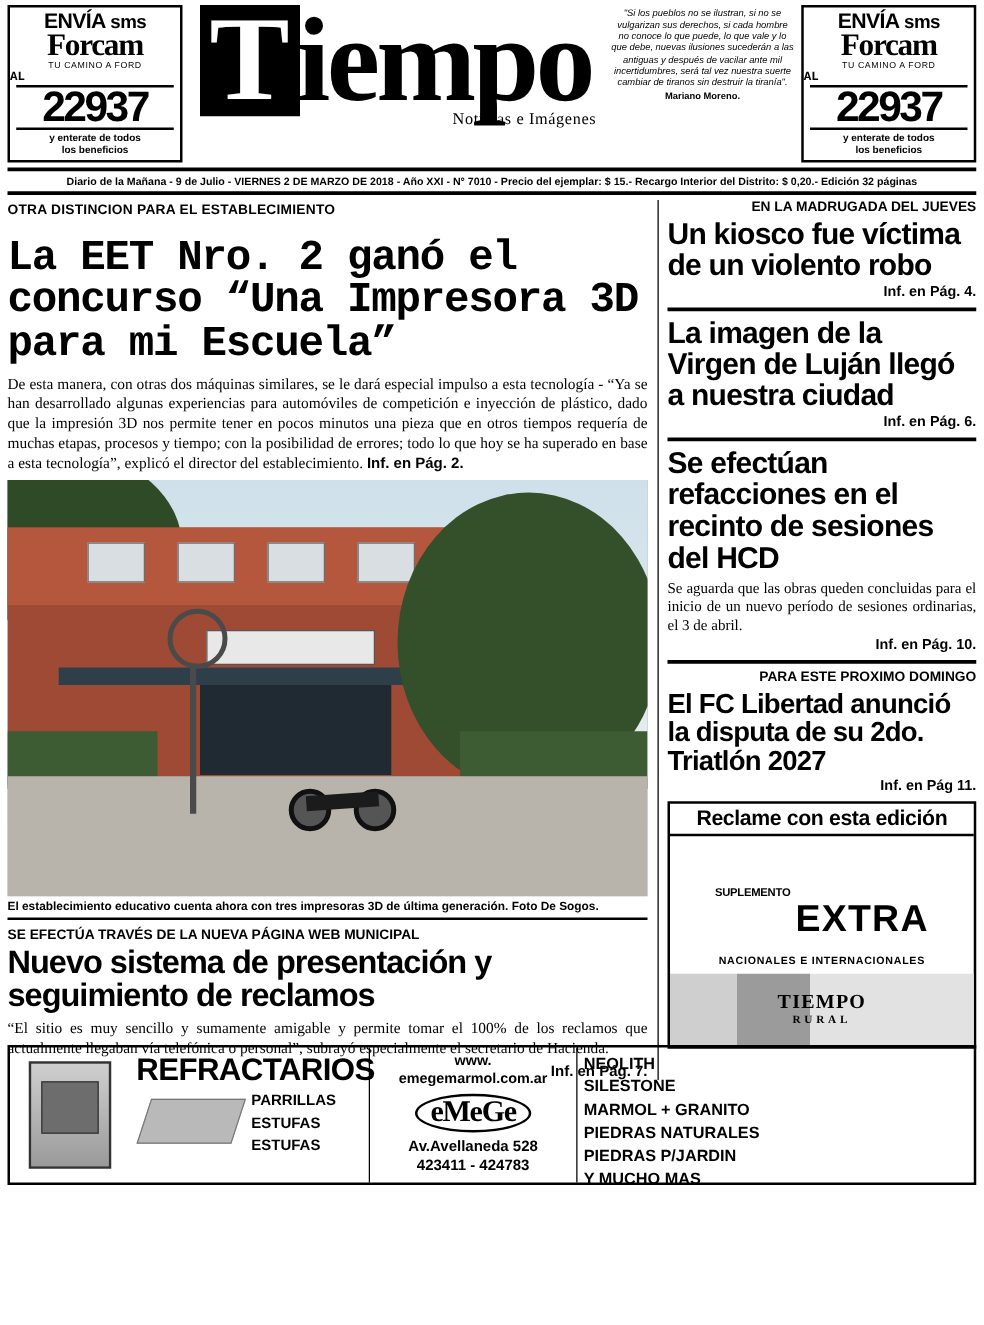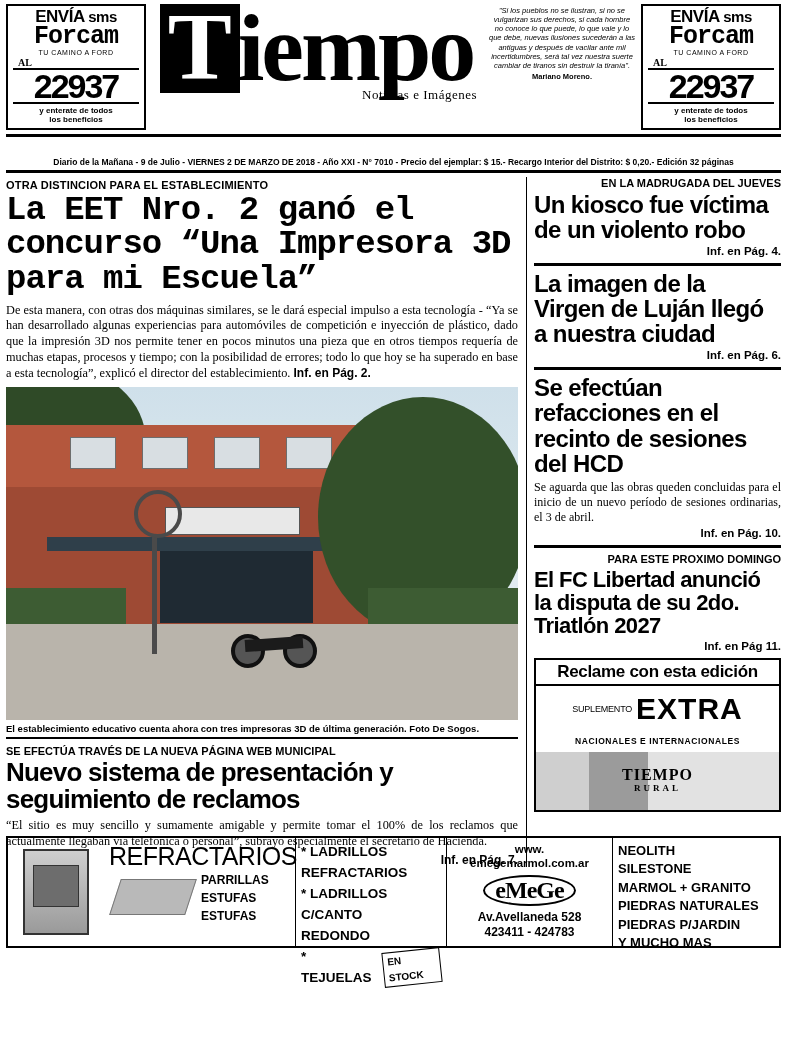--- a/index.html
+++ b/index.html
@@ -4,44 +4,44 @@
 <style>
   html,body{margin:0;padding:0;background:#fff;}
   body{width:787px;height:1060px;font-family:"Liberation Serif",serif;color:#000;overflow:hidden;}
   .page{width:787px;height:952px;position:relative;}
 
   
   .masthead{display:flex;align-items:stretch;padding:4px 6px 0 6px;gap:4px;}
   .ad-box{width:140px;border:2px solid #000;background:#fff;display:flex;flex-direction:column;align-items:center;justify-content:flex-start;padding:2px 0 3px 0;box-sizing:border-box;}
   .ad-envia{font-family:"Liberation Sans",sans-serif;font-weight:bold;font-size:17px;line-height:1;letter-spacing:-.5px;}
   .ad-envia .sms{font-size:15px;}
-  .ad-forcam{font-family:Liberation Mono, monospace;font-weight:bold;font-size:25px;line-height:1;letter-spacing:-1px;margin-top:-1px;}
+  .ad-forcam{font-family:Liberation Serif, serif;font-weight:bold;font-size:25px;line-height:1;letter-spacing:-1px;margin-top:-1px;}
   .ad-tag{font-family:"Liberation Sans",sans-serif;font-size:7px;letter-spacing:.5px;margin-bottom:2px;}
-  .ad-al{font-family:Liberation Serif, serif;font-weight:bold;font-size:10px;align-self:flex-start;margin-left:10px;line-height:1;}
+  .ad-al{font-family:Liberation Mono, monospace;font-weight:bold;font-size:10px;align-self:flex-start;line-height:1;}
   .ad-num{font-family:"Liberation Sans",sans-serif;font-weight:bold;font-size:34px;line-height:.95;letter-spacing:-2px;border-top:2px solid #000;border-bottom:2px solid #000;width:92%;text-align:center;}
   .ad-foot{font-family:"Liberation Sans",sans-serif;font-size:8px;text-align:center;line-height:1.15;margin-top:2px;font-weight:bold;}
 
   .mast-center{flex:1;display:flex;flex-direction:column;align-items:center;justify-content:flex-start;position:relative;}
   .logo-row{display:flex;align-items:center;justify-content:center;width:100%;}
   .logo-T{font-family:"Liberation Serif",serif;font-weight:bold;font-size:96px;line-height:.82;background:#000;color:#fff;padding:4px 8px 6px 8px;margin-right:-2px;}
   .logo-rest{font-family:"Liberation Serif",serif;font-weight:bold;font-size:96px;line-height:.82;letter-spacing:-3px;}
   .logo-sub{font-family:"Liberation Serif",serif;font-size:13px;letter-spacing:.5px;align-self:flex-end;margin-right:6px;margin-top:-6px;}
 
   .quote-box{width:150px;font-family:"Liberation Sans",sans-serif;font-size:7.5px;line-height:1.22;text-align:center;padding:2px 2px 0 2px;box-sizing:border-box;font-style:italic;}
   .quote-box .author{font-style:normal;font-weight:bold;margin-top:2px;display:block;}
 
   .mast-rule{border-top:3px solid #000;margin:4px 6px 0 6px;}
-  .dateline{font-family:"Liberation Sans",sans-serif;font-size:8.5px;font-weight:bold;text-align:center;padding:20px 0 3px 0;border-bottom:3px solid #000;margin:0 6px;}
+  .dateline{font-family:"Liberation Sans",sans-serif;font-size:8.5px;font-weight:bold;text-align:center;padding:3px 0 3px 0;border-bottom:3px solid #000;margin:0 6px;}
 
   
   .content{display:flex;padding:4px 6px 0 6px;box-sizing:border-box;}
   .col-left{width:520px;padding-right:8px;box-sizing:border-box;}
   .col-right{flex:1;padding-left:7px;box-sizing:border-box;border-left:1px solid #000;}
 
-  .kicker{font-family:"Liberation Sans",sans-serif;font-weight:bold;font-size:11px;letter-spacing:.2px;margin:2px 0 2px 0;}
+  .kicker{font-family:"Liberation Sans",sans-serif;font-weight:bold;font-size:11px;letter-spacing:.2px;margin:2px 0 16px 0;}
   .headline{font-family:Liberation Mono, monospace;font-weight:bold;font-size:34px;line-height:1.02;letter-spacing:-1px;margin:0 0 6px 0;}
   .lead{font-family:"Liberation Serif",serif;font-size:12.3px;line-height:1.28;text-align:justify;margin:0 0 6px 0;}
   .ref{font-family:"Liberation Sans",sans-serif;font-weight:bold;font-size:12px;}
 
   .photo{width:100%;height:333px;position:relative;overflow:hidden;background:#8fa6b8;}
   .caption{font-family:"Liberation Sans",sans-serif;font-size:9.5px;font-weight:bold;padding:3px 0 3px 0;border-bottom:2px solid #000;}
 
   .kicker2{font-family:"Liberation Sans",sans-serif;font-weight:bold;font-size:11px;margin:6px 0 2px 0;}
   .headline2{font-family:"Liberation Sans",sans-serif;font-weight:bold;font-size:26px;line-height:1.03;letter-spacing:-.8px;margin:0 0 5px 0;}
   .body2{font-family:"Liberation Serif",serif;font-size:12.3px;line-height:1.3;text-align:justify;margin:0;}
@@ -52,36 +52,36 @@
   .r-head{font-family:"Liberation Sans",sans-serif;font-weight:bold;font-size:24px;line-height:1.06;letter-spacing:-.6px;margin:0;}
   .r-head.sm{font-size:22px;}
   .r-body{font-family:"Liberation Serif",serif;font-size:12px;line-height:1.25;margin:3px 0 0 0;text-align:justify;}
   .r-ref{text-align:right;font-family:"Liberation Sans",sans-serif;font-weight:bold;font-size:11.5px;margin-top:2px;}
   .hr-thick{border-top:3px solid #000;margin:6px 0 5px 0;}
 
   .reclame-box{border:2px solid #000;margin-top:6px;}
   .reclame-title{font-family:"Liberation Sans",sans-serif;font-weight:bold;font-size:17px;text-align:center;border-bottom:2px solid #000;padding:2px 0;letter-spacing:-.3px;}
   .extra-wrap{position:relative;padding:8px 4px 4px 4px;text-align:center;}
   .extra-row{display:flex;align-items:center;justify-content:center;gap:4px;}
-  .sup-label{font-family:"Liberation Sans",sans-serif;font-weight:normal;font-size:9px;letter-spacing:-.2px;text-align:center;}
-  .extra-word{font-family:"Liberation Sans",sans-serif;font-weight:bold;font-size:30px;letter-spacing:1px;line-height:1;}
+  .sup-label{font-family:"Liberation Sans",sans-serif;font-weight:bold;font-size:9px;letter-spacing:-.2px;text-align:center;}
+  .extra-word{font-family:"Liberation Sans",sans-serif;font-weight:bold;font-size:30px;letter-spacing:1px;line-height:1;margin-top:44px;}
   .extra-sub{font-family:"Liberation Sans",sans-serif;font-weight:bold;font-size:8.5px;letter-spacing:.6px;margin-top:12px;}
   .rural-wrap{position:relative;height:58px;margin-top:2px;background:linear-gradient(90deg,#cfcfcf 0%,#cfcfcf 22%,#9b9b9b 22%,#9b9b9b 46%,#e2e2e2 46%,#e2e2e2 100%);display:flex;align-items:center;justify-content:center;}
   .rural-text{font-family:"Liberation Serif",serif;font-weight:bold;font-size:16px;letter-spacing:1px;text-align:center;line-height:1.05;}
   .rural-text small{display:block;font-size:9px;letter-spacing:3px;}
 
   
   .bottom{position:absolute;left:6px;right:6px;bottom:4px;height:112px;border:2px solid #000;display:flex;box-sizing:border-box;}
   .b-cell{box-sizing:border-box;padding:4px 5px;}
   .b1{width:96px;display:flex;align-items:center;justify-content:center;}
   .b2{width:192px;border-right:1px solid #000;}
   .b3{flex:1;border-right:1px solid #000;}
   .b4{width:166px;border-right:1px solid #000;display:flex;flex-direction:column;align-items:center;justify-content:center;}
   .b5{width:166px;}
-  .refract{font-family:"Liberation Sans",sans-serif;font-weight:normal;font-size:25px;letter-spacing:-.5px;text-align:left;}
+  .refract{font-family:"Liberation Sans",sans-serif;font-weight:bold;font-size:25px;letter-spacing:-.5px;text-align:left;}
   .brick{width:74px;height:34px;background:#b9b9b9;border:1px solid #777;transform:skewX(-18deg);margin:8px 0 0 6px;}
   .blist{font-family:"Liberation Sans",sans-serif;font-weight:bold;font-size:12px;line-height:1.5;}
   .blist2{font-family:"Liberation Sans",sans-serif;font-weight:bold;font-size:13.5px;line-height:1.55;}
   .instock{display:inline-block;border:1px solid #000;font-family:"Liberation Sans",sans-serif;font-weight:bold;font-size:10px;padding:1px 4px;transform:rotate(-6deg);}
   .www{font-family:"Liberation Sans",sans-serif;font-weight:bold;font-size:11.5px;text-align:center;line-height:1.2;}
   .emege{font-family:"Liberation Serif",serif;font-weight:bold;font-size:24px;letter-spacing:-1px;border:2px solid #000;border-radius:50%/50%;padding:0 10px;margin:4px 0;}
   .addr{font-family:"Liberation Sans",sans-serif;font-weight:bold;font-size:12px;text-align:center;line-height:1.3;}
   .neolith{font-family:"Liberation Sans",sans-serif;font-weight:bold;font-size:13px;line-height:1.42;}
 
   
@@ -245,32 +245,20 @@
       <div class="refract">REFRACTARIOS</div>
       <div style="display:flex;align-items:flex-start;">
         <div class="brick"></div>
         <div class="blist" style="margin-left:10px;">
           <div>PARRILLAS</div>
           <div>ESTUFAS</div>
           <div>ESTUFAS</div>
         </div>
       </div>
     </div>
-    <div class="b-cell b3">
-      <div class="blist2">
-        <div>* LADRILLOS REFRACTARIOS</div>
-        <div>* LADRILLOS C/CANTO</div>
-        <div>   REDONDO</div>
-        <div style="display:flex;align-items:center;gap:8px;">
-          <span>* TEJUELAS</span>
-          <span class="instock">EN STOCK</span>
-        </div>
-
-      </div>
-    </div>
     <div class="b-cell b4">
       <div class="www"><span>www.</span><br><span>emegemarmol.com.ar</span></div>
       <div class="emege">eMeGe</div>
       <div class="addr">Av.Avellaneda 528</div>
       <div class="addr">423411 -  424783</div>
     </div>
     <div class="b-cell b5">
       <div class="neolith">
         <div>NEOLITH</div>
         <div>SILESTONE</div>

